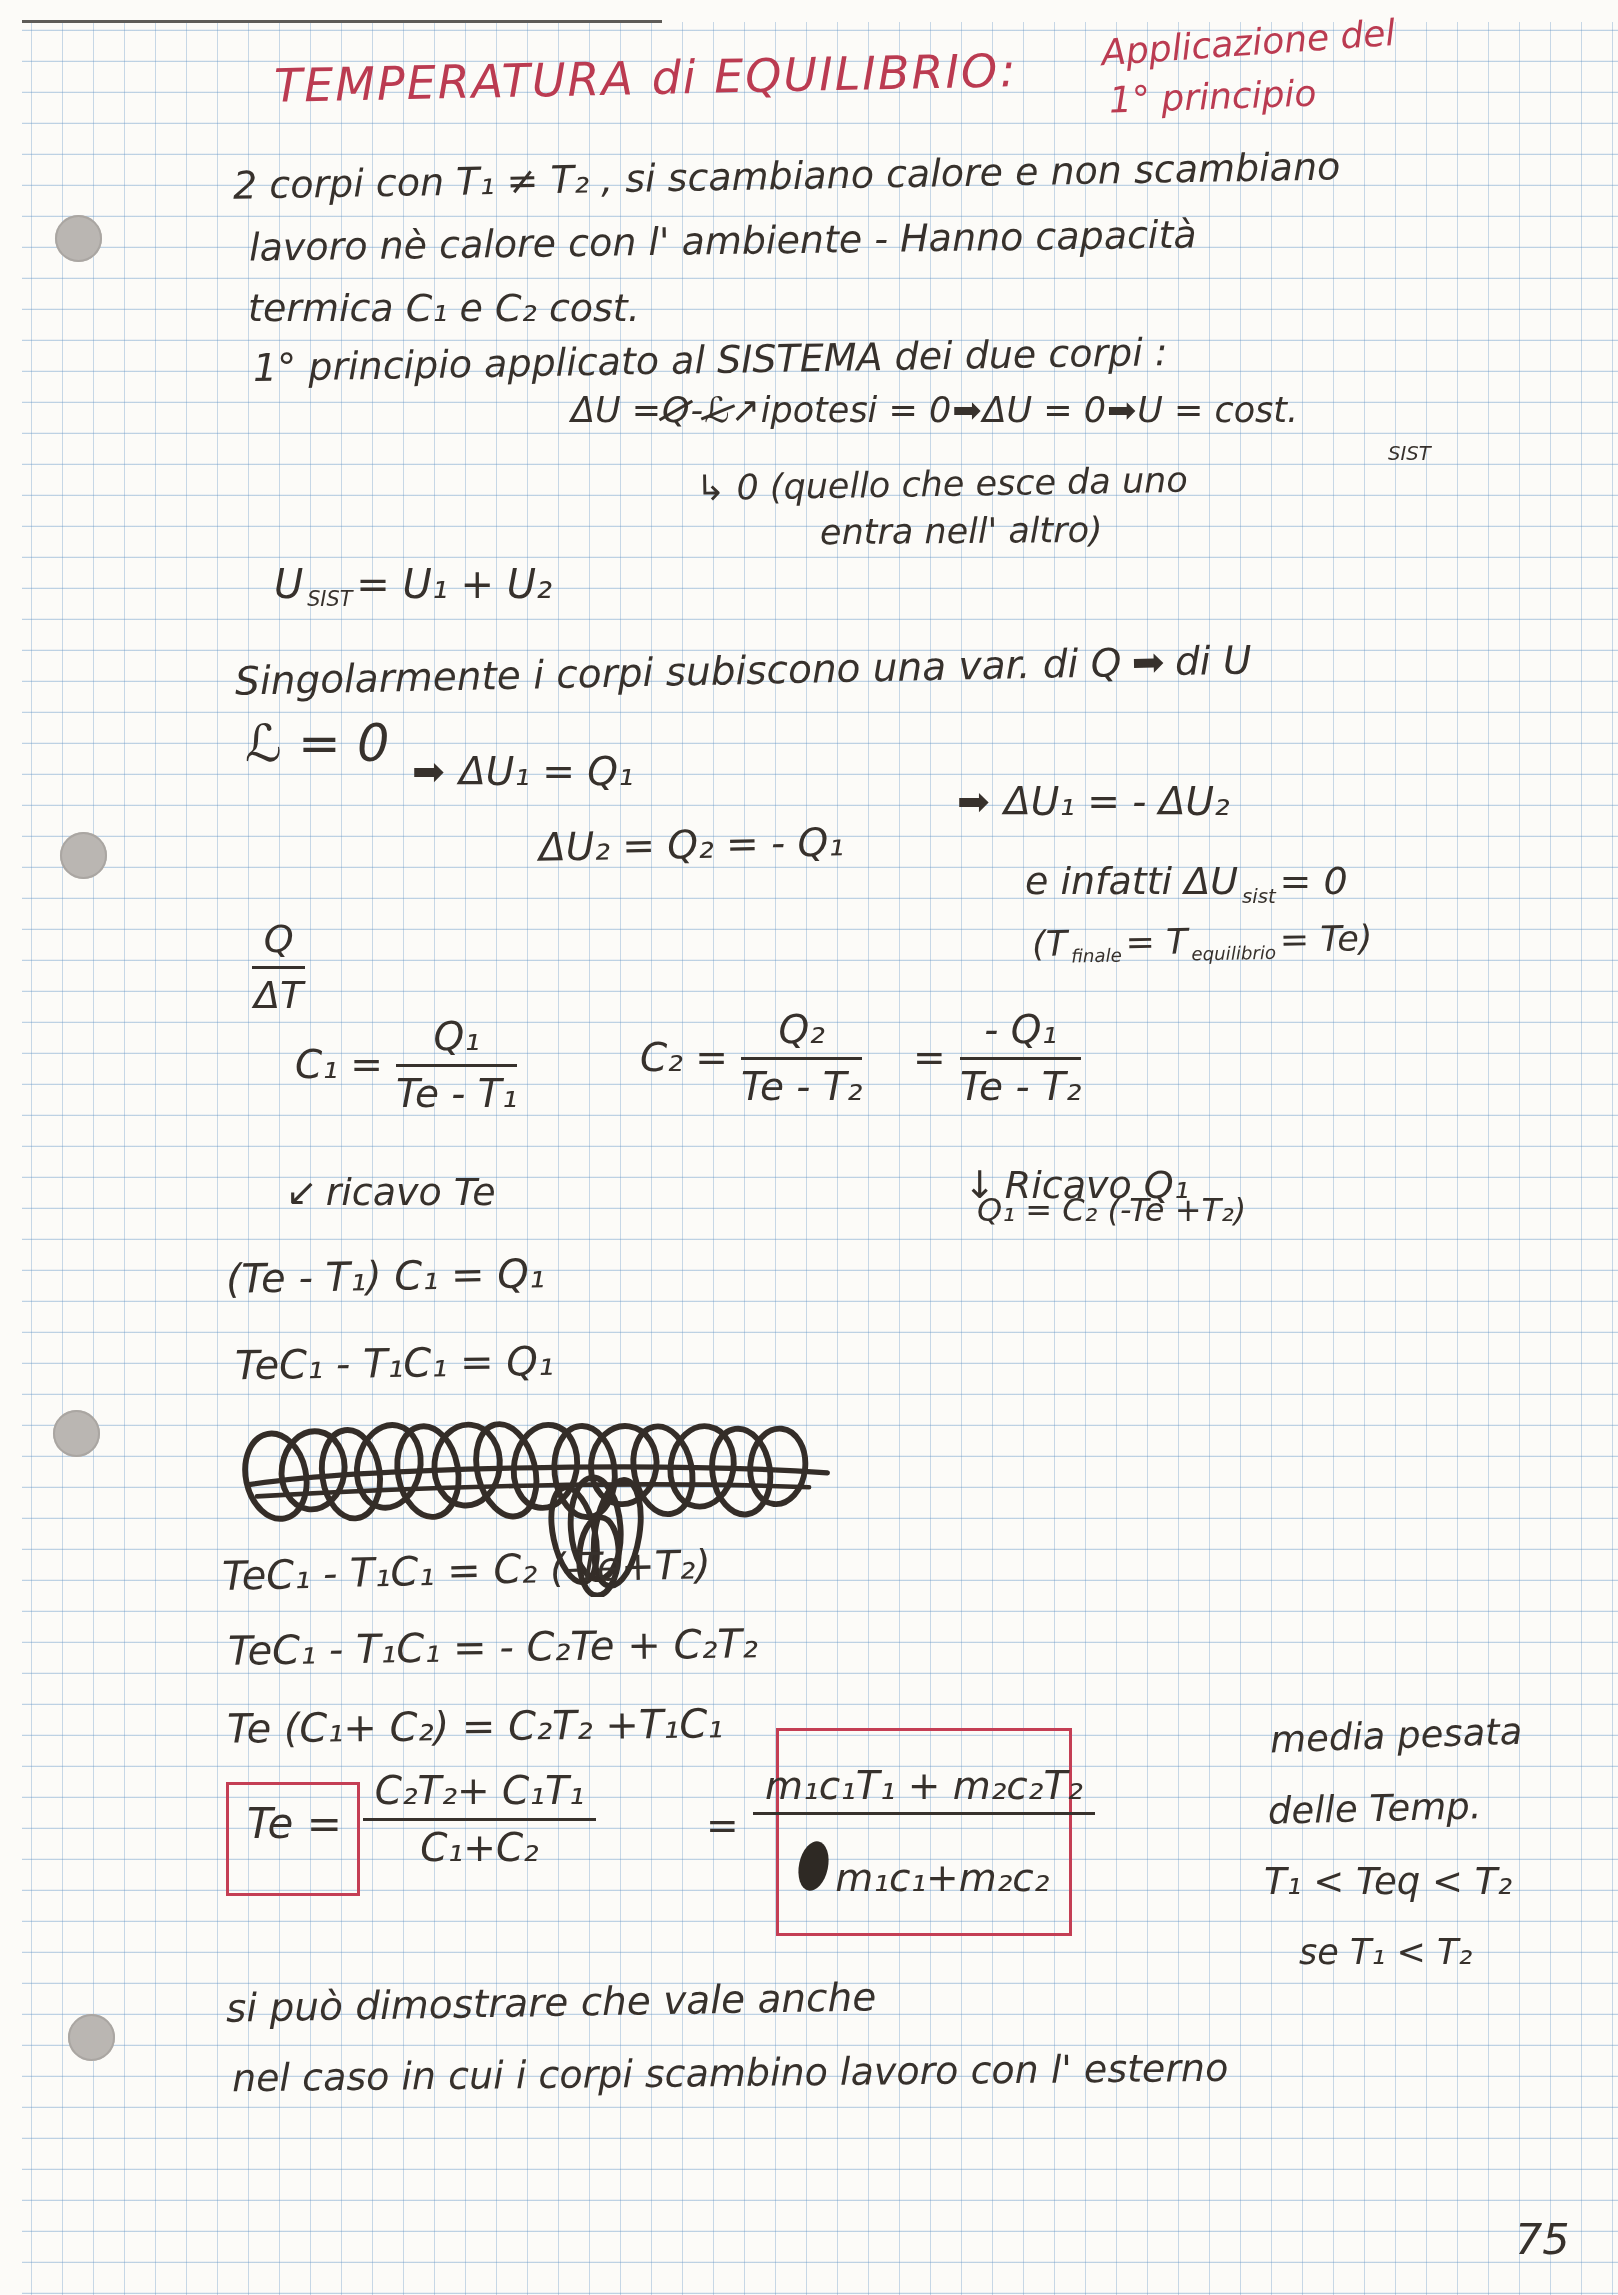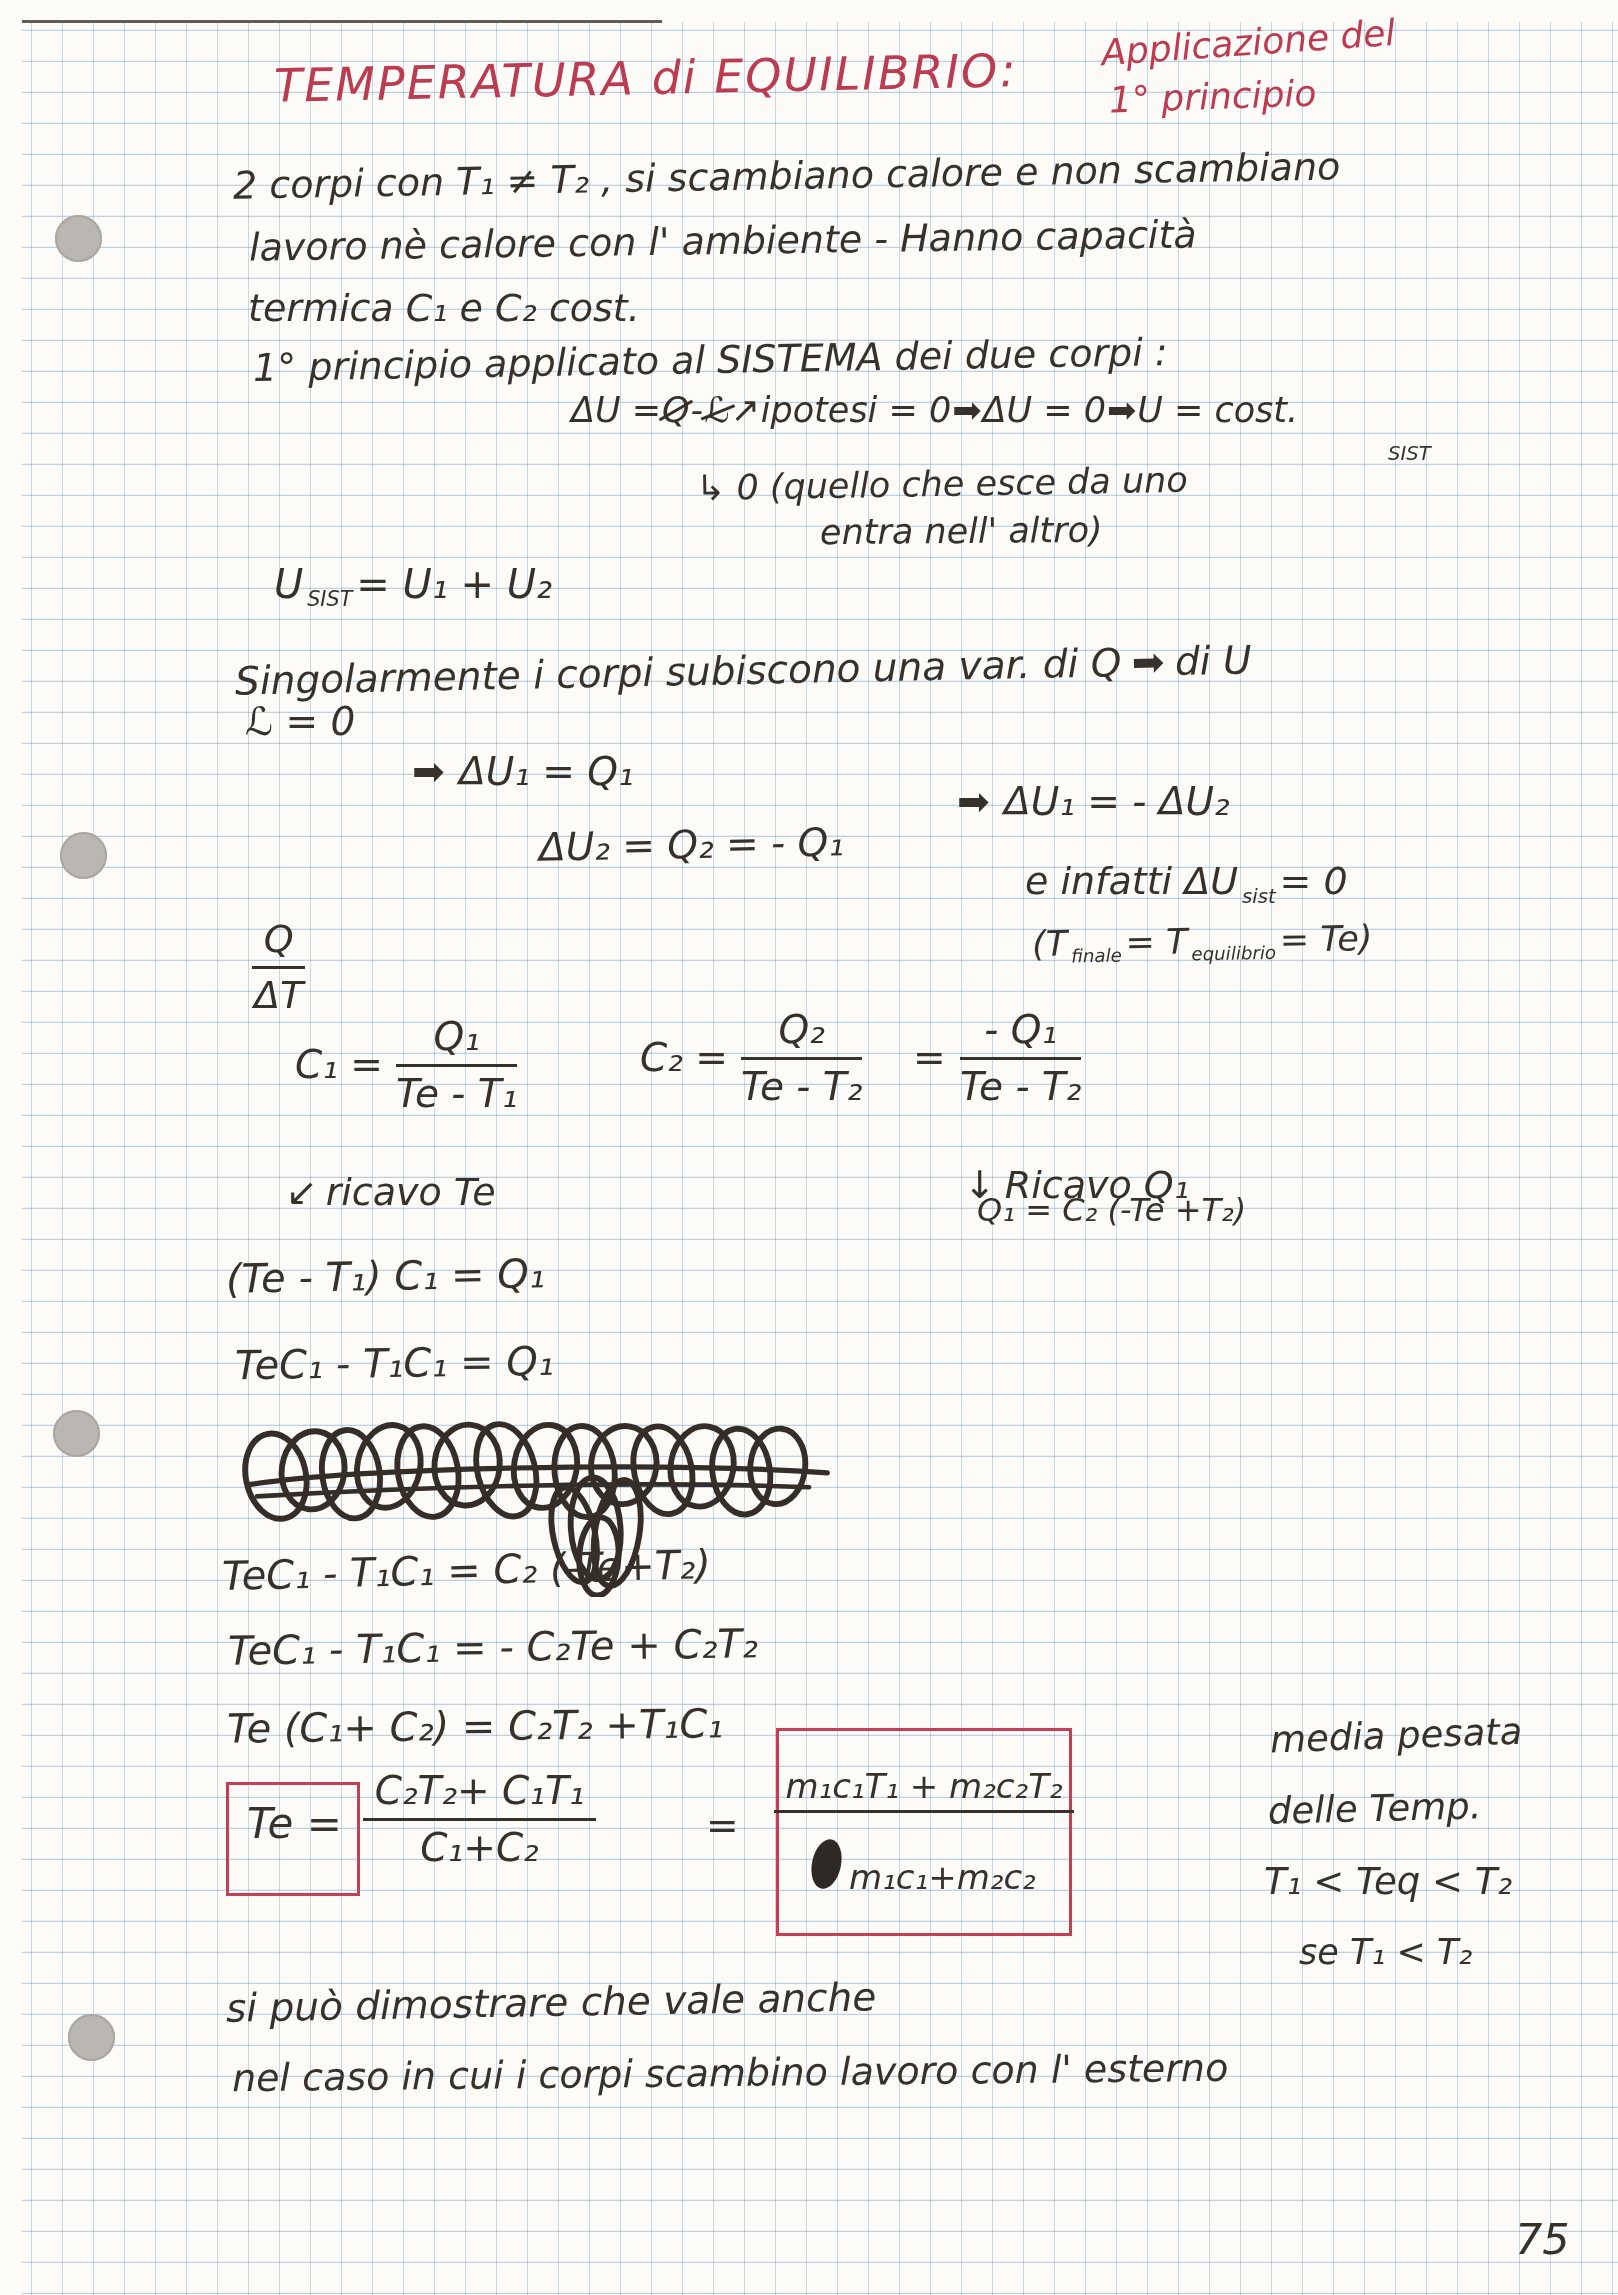--- a/index.html
+++ b/index.html
@@ -79,21 +79,21 @@
     <span>U</span>
     <span class="sub">SIST</span>
     <span>= U₁ + U₂</span>
   </div>
 
   <div class="txt row" style="left:235px;top:649px;font-size:39px;gap:10.4px;transform:rotate(-1.2deg);">
     <span>Singolarmente i corpi subiscono una var. di Q</span>
     <span>➡</span>
     <span>di U</span>
   </div>
-  <div class="txt" style="left:245px;top:700px;font-size:39px;">ℒ = 0</div>
+  <div class="txt" style="left:245px;top:715px;font-size:51px;">ℒ = 0</div>
   <div class="txt row" style="left:412px;top:750px;font-size:39px;gap:14.3px;">
     <span>➡</span>
     <span>ΔU₁ = Q₁</span>
   </div>
   <div class="txt" style="left:539px;top:823px;font-size:39px;transform:rotate(-1deg);">ΔU₂ = Q₂ = - Q₁</div>
   <div class="txt row" style="left:957px;top:780px;font-size:39px;gap:14.3px;">
     <span>➡</span>
     <span>ΔU₁ = - ΔU₂</span>
   </div>
   <div class="txt row" style="left:1025px;top:860px;font-size:38px;gap:3.9px;">
@@ -183,21 +183,21 @@
   <div class="redbox" style="left:226px;top:1782px;width:128px;height:108px;"></div>
   <div class="txt" style="left:247px;top:1800px;font-size:42px;">Te =</div>
   <div class="txt" style="left:363px;top:1769px;font-size:39px;text-decoration:underline;">
     <span class="frac">
       <span class="num">C₂T₂+ C₁T₁</span>
       <span class="den">C₁+C₂</span>
     </span>
   </div>
   <div class="txt" style="left:706px;top:1804px;font-size:39px;">=</div>
   <div class="redbox" style="left:776px;top:1728px;width:290px;height:202px;display:flex;align-items:center;justify-content:center;">
-    <span class="txt frac" style="position:static;font-size:34px;gap:20px;">
+    <span class="txt frac" style="position:static;font-size:39px;gap:20px;">
       <span class="num">m₁c₁T₁ + m₂c₂T₂</span>
       <span class="den"><span class="blob"></span><span>m₁c₁+m₂c₂</span></span>
     </span>
   </div>
 
   <div class="txt" style="left:1270px;top:1715px;font-size:37px;transform:rotate(-2deg);">media pesata</div>
   <div class="txt" style="left:1268px;top:1788px;font-size:37px;transform:rotate(-1.5deg);">delle Temp.</div>
   <div class="txt" style="left:1264px;top:1861px;font-size:37px;">T₁ &lt; Teq &lt; T₂</div>
   <div class="txt" style="left:1299px;top:1932px;font-size:35px;">se T₁ &lt; T₂</div>
 

